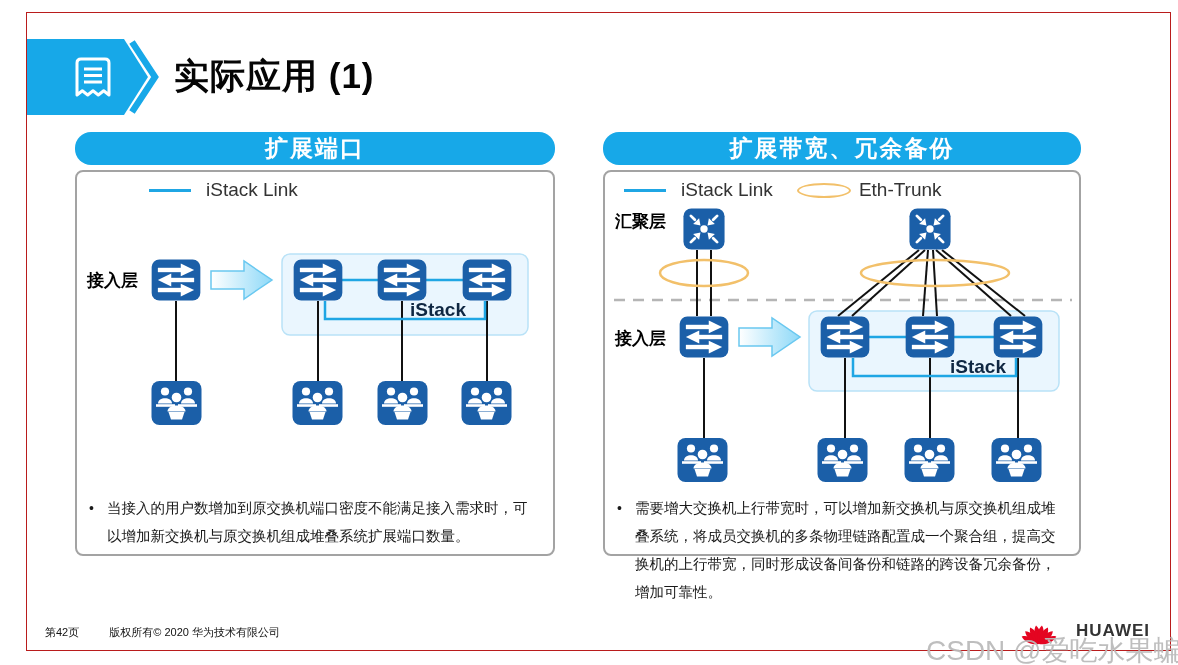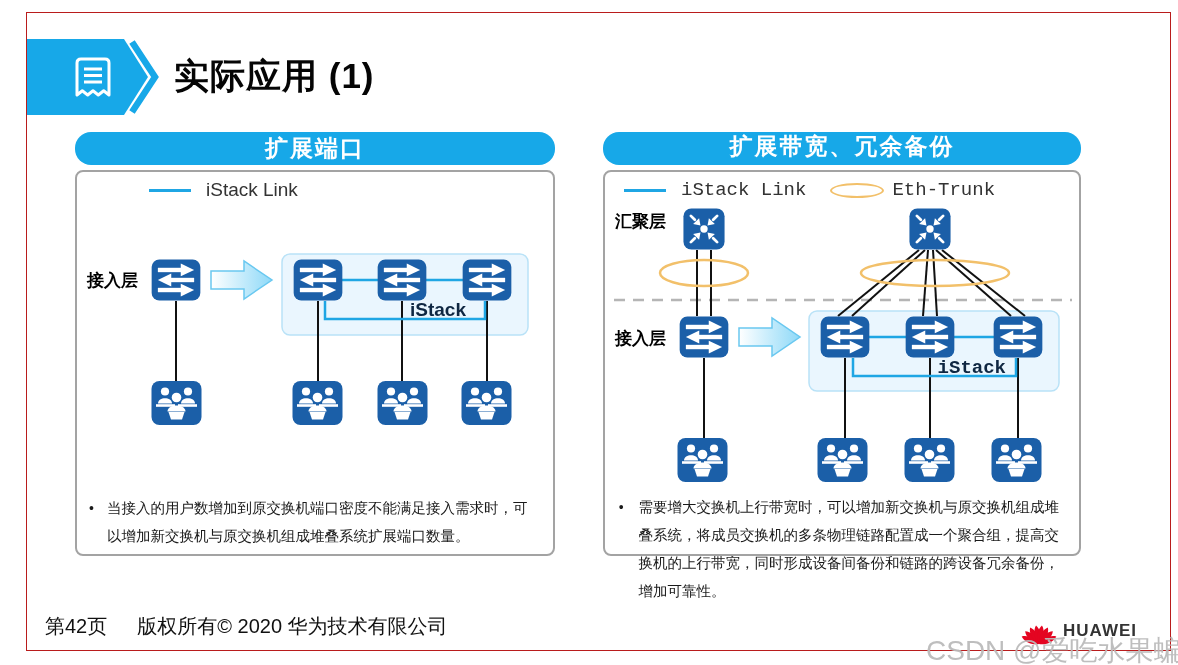--- a/index.html
+++ b/index.html
@@ -15,21 +15,21 @@
   }
   
   .banner{position:absolute;left:0;top:26px;width:140px;height:76px;}
   .page-title{
     position:absolute;left:147px;top:40px;
     font-size:35px;font-weight:700;color:#050505;letter-spacing:1px;
   }
   
   .panel{position:absolute;top:119px;width:480px;}
   .panel.left{left:48px;}
-  .panel.right{left:576px;width:478px;font-family:Liberation Mono, monospace;}
+  .panel.right{left:576px;width:478px;}
   .panel-header{
     height:33px;line-height:33px;border-radius:16px;
     background:#17A8E8;color:#ffffff;text-align:center;
     font-size:23px;font-weight:700;letter-spacing:2px;
   }
   .panel-body{
     position:absolute;top:38px;left:0;right:0;height:386px;
     border:2px solid #a3a3a3;border-radius:8px;background:#fff;box-sizing:border-box;
   }
   .legend{
@@ -47,26 +47,26 @@
   .diagram text{font-family:inherit;}
   .bullet{
     position:absolute;left:8px;right:14px;top:322px;
     display:flex;gap:13px;font-size:14.5px;line-height:28px;color:#1a1a1a;
   }
   .bullet .dot{flex:0 0 auto;padding-left:4px;font-size:14px;}
   .bullet p{margin:0;}
   
   .footer{
     position:absolute;left:18px;bottom:10px;display:flex;gap:30px;
-    font-size:20px;color:#111;
+    font-size:11px;color:#111;
   }
   
   .logo{position:absolute;left:992px;top:601px;display:flex;align-items:center;}
   .logo svg{width:40px;height:33px;}
-  .wordmark{font-size:17px;font-weight:800;letter-spacing:1px;color:#333;margin-left:4px;}
+  .wordmark{font-size:17px;font-weight:800;letter-spacing:1px;color:#333;margin-left:17px;}
   
   .watermark{
     position:absolute;left:926px;top:632px;z-index:5;
     font-size:28px;color:rgba(186,186,186,0.95);white-space:nowrap;
   }
 </style>
 </head>
 <body>
 
 <svg width="0" height="0" style="position:absolute" aria-hidden="true">

